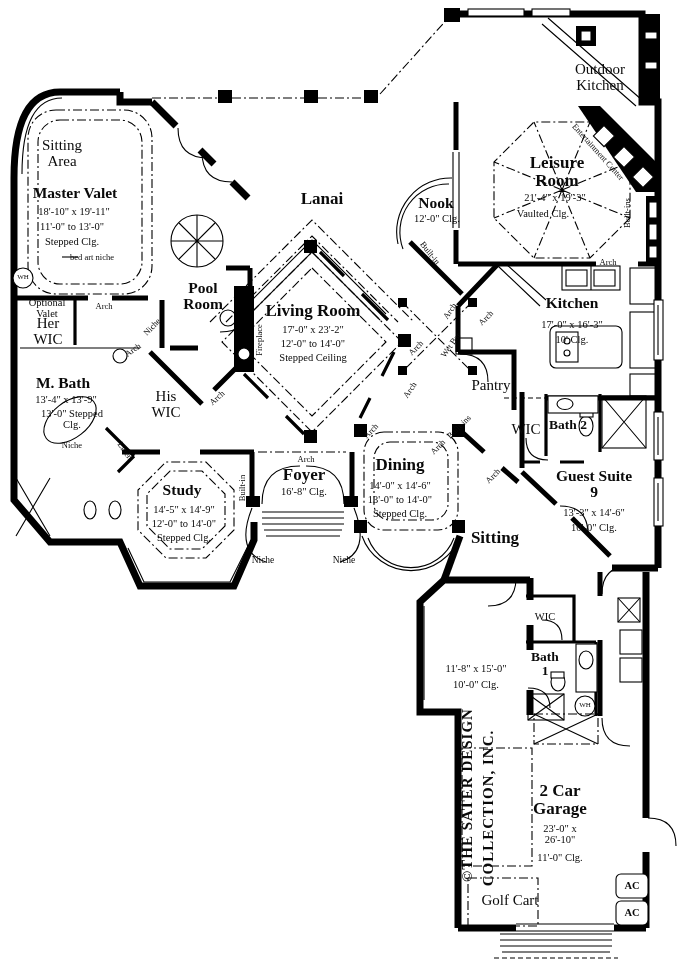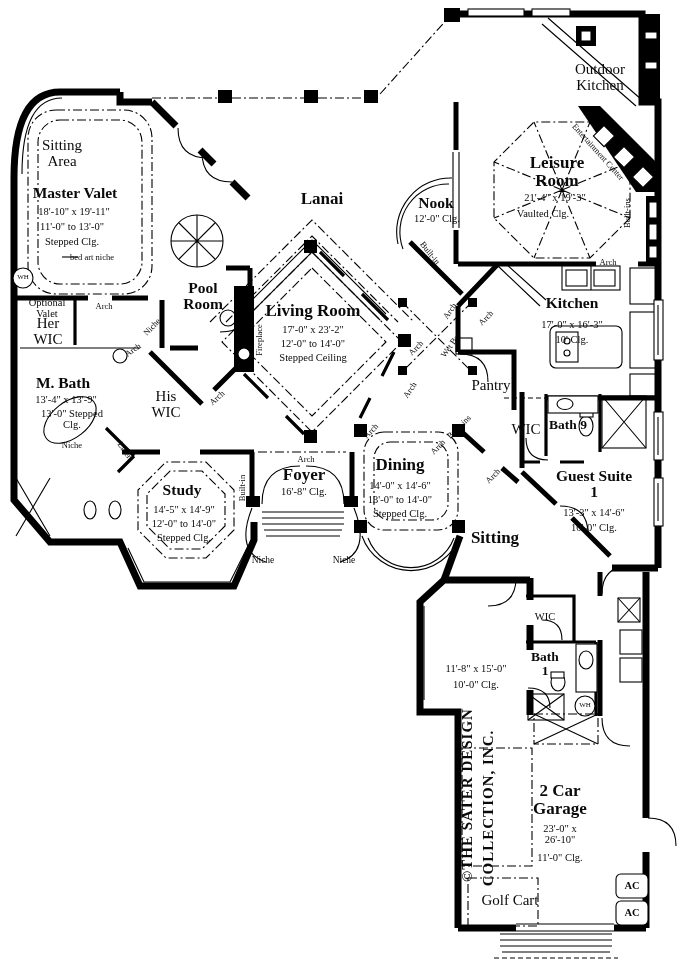--- a/index.html
+++ b/index.html
@@ -257,22 +257,22 @@
 <div class="lbl s11" style="left:491px;top:386px">Pantry</div>
 <div class="lbl b s15" style="left:63px;top:383px">M. Bath</div>
 <div class="lbl s10 w" style="left:47px;top:309px;width:54px">Optional Valet</div>
 <div class="lbl s11 w" style="left:48px;top:332px;width:40px">Her WIC</div>
 <div class="lbl s11 w" style="left:166px;top:405px;width:40px">His WIC</div>
 <div class="lbl b s15" style="left:182px;top:490px">Study</div>
 <div class="lbl b s17" style="left:304px;top:475px">Foyer</div>
 <div class="lbl b s17" style="left:400px;top:465px">Dining</div>
 <div class="lbl b s17" style="left:495px;top:538px">Sitting</div>
 <div class="lbl s11" style="left:526px;top:430px">WIC</div>
-<div class="lbl b s13" style="left:568px;top:425px">Bath 9</div>
-<div class="lbl b s15 w" style="left:594px;top:484px;width:85px">Guest Suite 1</div>
+<div class="lbl b s13" style="left:568px;top:425px">Bath 2</div>
+<div class="lbl b s15 w" style="left:594px;top:484px;width:85px">Guest Suite 9</div>
 <div class="lbl s10" style="left:545px;top:617px">WIC</div>
 <div class="lbl b s13 w" style="left:545px;top:664px;width:36px">Bath 1</div>
 <div class="lbl b s17 w" style="left:560px;top:800px;width:76px">2 Car Garage</div>
 <div class="lbl s11" style="left:510px;top:901px">Golf Cart</div>
 
 <div class="lbl s10" style="left:74px;top:212px">18'-10" x 19'-11"</div>
 <div class="lbl s10" style="left:72px;top:227px">11'-0" to 13'-0"</div>
 <div class="lbl s10" style="left:72px;top:242px">Stepped Clg.</div>
 <div class="lbl s10" style="left:313px;top:330px">17'-0" x 23'-2"</div>
 <div class="lbl s10" style="left:313px;top:344px">12'-0" to 14'-0"</div>

